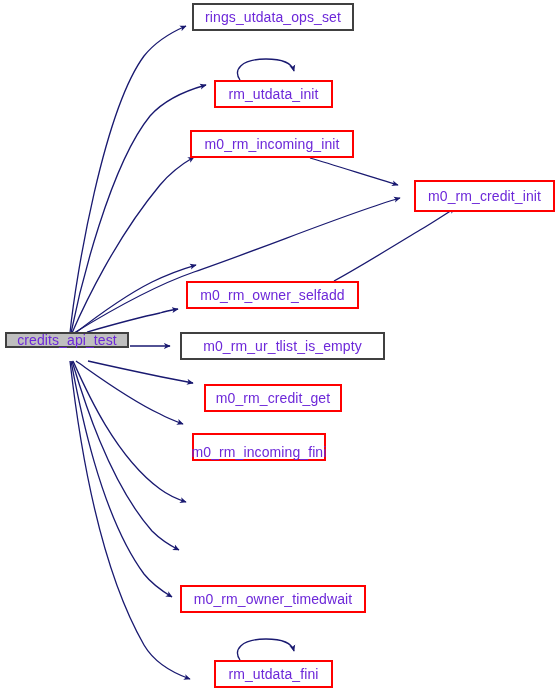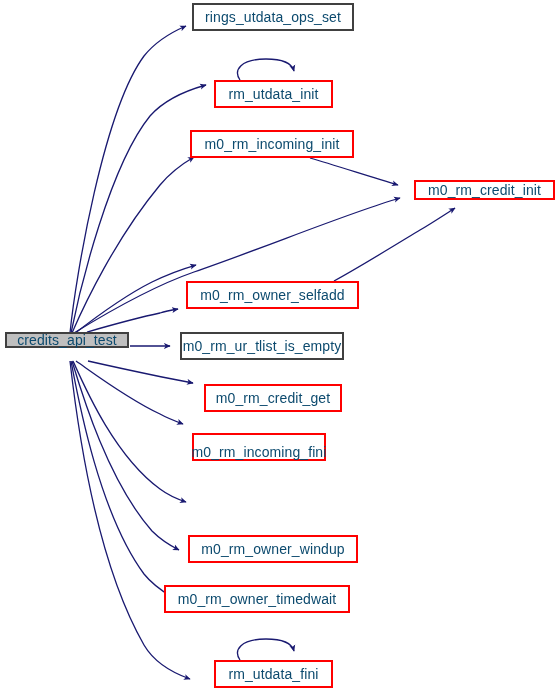--- a/index.html
+++ b/index.html
@@ -25,21 +25,21 @@
     height: 693px;
   }
   .node {
     position: absolute;
     box-sizing: border-box;
     display: flex;
     align-items: center;
     justify-content: center;
     font-size: 14px;
     line-height: 1;
-    color: #0c4a6e;
+    color: #6d28d9;
     white-space: nowrap;
     background: #ffffff;
     z-index: 5;
   }
   .node-label {
     pointer-events: none;
     letter-spacing: 0.1px;
   }
 </style>
 </head>
@@ -76,41 +76,38 @@
 
   <div class="node" style="left: 192px; top: 3px; width: 162px; height: 28px; background: rgb(255, 255, 255); border: 2px solid rgb(64, 64, 64);">
     <span class="node-label">rings_utdata_ops_set</span>
   </div>
   <div class="node" style="left: 214px; top: 80px; width: 119px; height: 28px; background: rgb(255, 255, 255); border: 2px solid rgb(255, 0, 0);">
     <span class="node-label">rm_utdata_init</span>
   </div>
   <div class="node" style="left: 190px; top: 130px; width: 164px; height: 28px; background: rgb(255, 255, 255); border: 2px solid rgb(255, 0, 0); text-align: right;">
     <span class="node-label">m0_rm_incoming_init</span>
   </div>
-  <div class="node" style="left: 414px; top: 180px; width: 141px; height: 20px; background: rgb(255, 255, 255); border: 2px solid rgb(255, 0, 0);">
+  <div class="node" style="left: 414px; top: 180px; width: 141px; height: 32px; background: rgb(255, 255, 255); border: 2px solid rgb(255, 0, 0);">
     <span class="node-label">m0_rm_credit_init</span>
   </div>
   <div class="node" style="left: 186px; top: 281px; width: 173px; height: 28px; background: rgb(255, 255, 255); border: 2px solid rgb(255, 0, 0);">
     <span class="node-label">m0_rm_owner_selfadd</span>
   </div>
   <div class="node" style="left: 5px; top: 332px; width: 124px; height: 16px; background: rgb(191, 191, 191); border: 2px solid rgb(64, 64, 64);">
     <span class="node-label">credits_api_test</span>
   </div>
-  <div class="node" style="left: 180px; top: 332px; width: 164px; height: 28px; background: rgb(255, 255, 255); border: 2px solid rgb(64, 64, 64);">
+  <div class="node" style="left: 180px; top: 332px; width: 205px; height: 28px; background: rgb(255, 255, 255); border: 2px solid rgb(64, 64, 64);">
     <span class="node-label">m0_rm_ur_tlist_is_empty</span>
   </div>
   <div class="node" style="left: 204px; top: 384px; width: 138px; height: 28px; background: rgb(255, 255, 255); border: 2px solid rgb(255, 0, 0);">
     <span class="node-label">m0_rm_credit_get</span>
   </div>
   <div class="node" style="left: 192px; top: 433px; width: 134px; height: 28px; background: rgb(255, 255, 255); border: 2px solid rgb(255, 0, 0); align-items: flex-end;">
     <span class="node-label">m0_rm_incoming_fini</span>
   </div>
-  <div class="node" style="left: 188px; top: 535px; width: 170px; height: 28px; background: rgb(255, 255, 255); border: 2px solid rgb(255, 0, 0);">
-    <span class="node-label">m0_rm_owner_windup</span>
-  </div>
-  <div class="node" style="left: 164px; top: 585px; width: 186px; height: 28px; background: rgb(255, 255, 255); border: 2px solid rgb(255, 0, 0);">
+  <div class="node" style="left: 180px; top: 585px; width: 186px; height: 28px; background: rgb(255, 255, 255); border: 2px solid rgb(255, 0, 0);">
     <span class="node-label">m0_rm_owner_timedwait</span>
   </div>
   <div class="node" style="left: 214px; top: 660px; width: 119px; height: 28px; background: rgb(255, 255, 255); border: 2px solid rgb(255, 0, 0); text-align: center;">
     <span class="node-label">rm_utdata_fini</span>
   </div>
 
 </div>
 
 </body></html>

